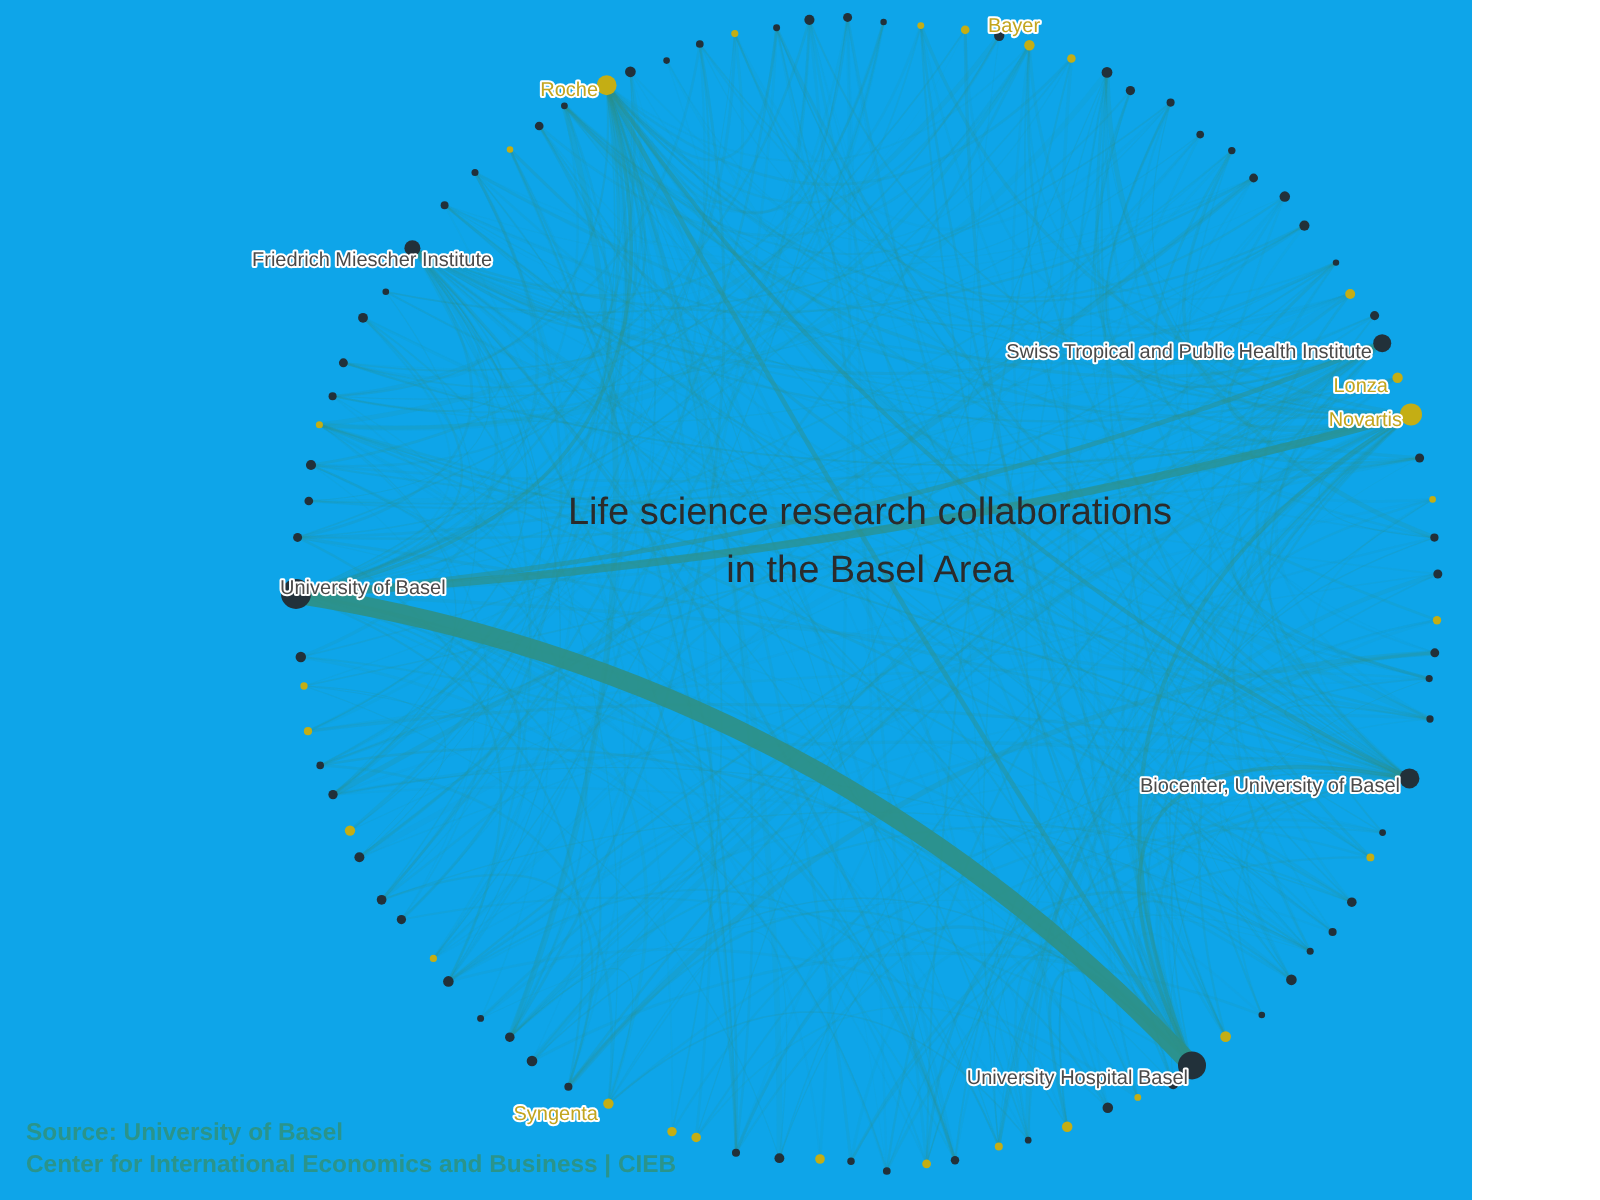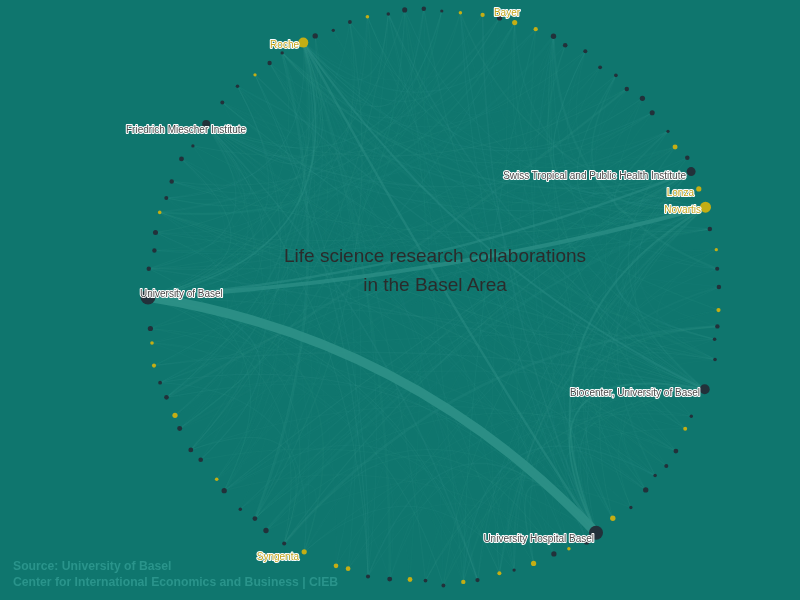--- a/index.html
+++ b/index.html
@@ -1,16 +1,16 @@
 <!DOCTYPE html>
 <html><head>
 <meta charset="utf-8">
 <style>
   html,body{margin:0;padding:0;background:#ffffff;}
-  .stage{position:relative;width:800px;height:600px;background:#0f766e;overflow:hidden;
+  .stage{position:relative;width:736px;height:600px;background:#0ea5e9;overflow:hidden;
          font-family:"Liberation Sans", sans-serif;}
   svg{display:block;}
   .title-text{font-family:"Liberation Sans", sans-serif;font-size:19px;fill:#2b2b2b;}
   .source-text{font-family:"Liberation Sans", sans-serif;font-size:12.2px;font-weight:bold;fill:#2a948b;}
   .nlabel{font-family:"Liberation Sans", sans-serif;font-size:10px;
           paint-order:stroke;stroke:#ffffff;stroke-width:2px;stroke-linejoin:round;}
 </style>
 </head>
 <body>
 

